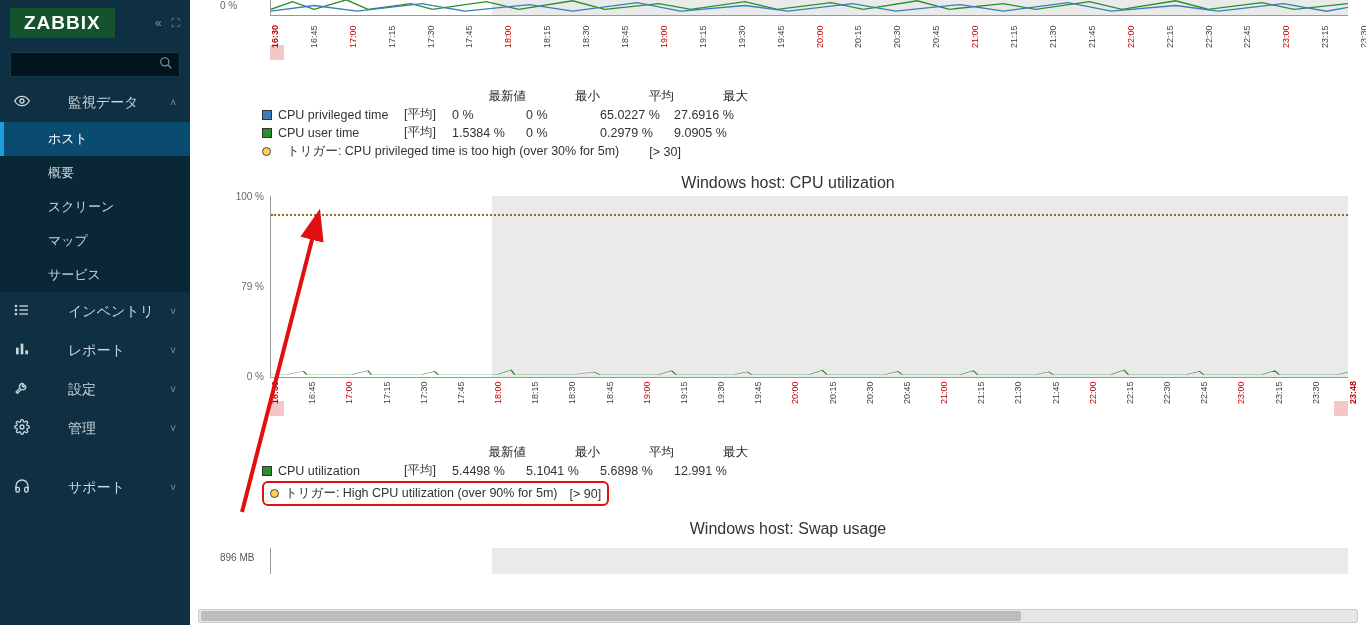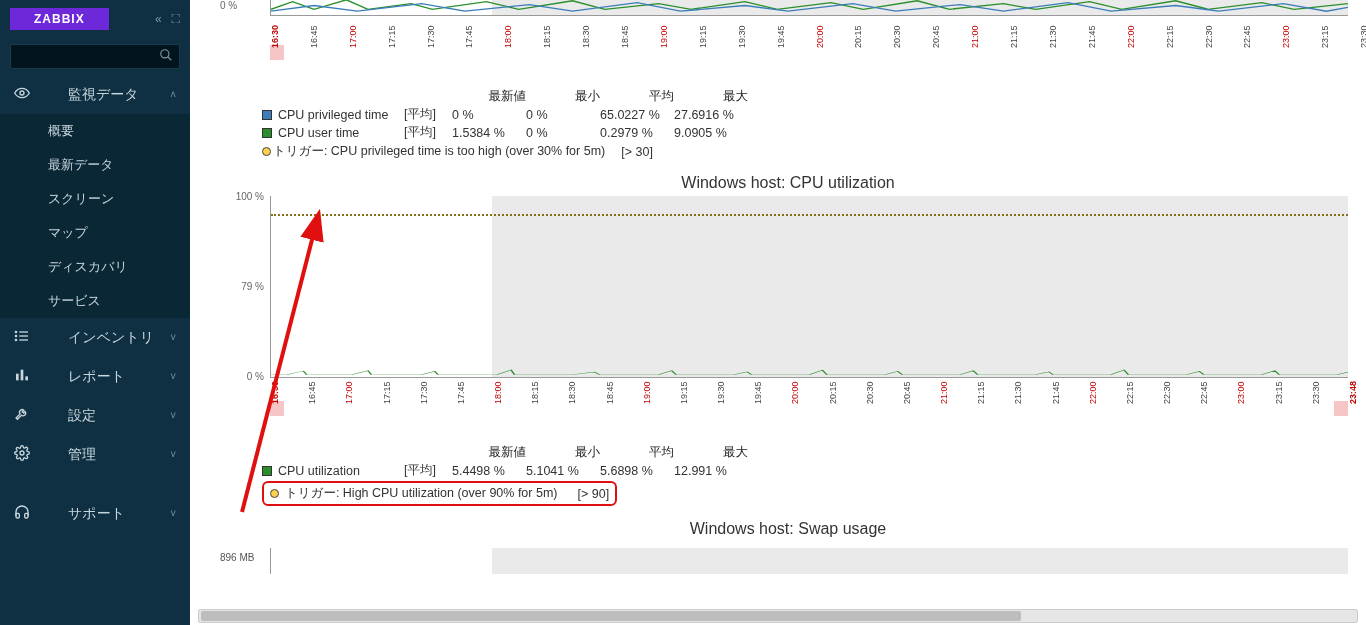--- a/index.html
+++ b/index.html
@@ -3,21 +3,21 @@
 <meta charset="utf-8">
 <style>
 * { margin: 0; padding: 0; box-sizing: border-box; }
 body { font-family: Arial, "Meiryo", sans-serif; font-size: 12px; background: #fff; overflow: hidden; width: 1366px; height: 625px; }
 
 .layout { display: flex; height: 625px; }
 
 
 .sidebar { width: 190px; background: #0f3042; color: #c8d6dd; flex-shrink: 0; }
 .sb-header { display: flex; align-items: center; padding: 8px 10px; gap: 8px; }
-.logo { background: #6d28d9; color: #fff; padding: 4px 24px; font-weight: bold; font-size: 12px; letter-spacing: 1px; }
+.logo { background: #14532d; color: #fff; padding: 4px 14px; font-weight: bold; font-size: 19px; letter-spacing: 1px; }
 .sb-icons { display: flex; gap: 10px; margin-left: auto; color: #7a96a5; cursor: pointer; }
 .sb-search-wrap { padding: 6px 10px; }
 .sb-search { display: flex; align-items: center; background: #02151f; border: 1px solid #1a3a4c; border-radius: 2px; padding: 3px 6px; }
 .sb-search input { background: transparent; border: none; outline: none; color: #c8d6dd; width: 100%; font-size: 12px; }
 .sb-search .icon { color: #7a96a5; }
 
 .sb-section { padding: 10px 14px; display: flex; align-items: center; gap: 10px; cursor: pointer; font-size: 14px; }
 .sb-section .label { flex: 1; margin-left: 28px; }
 .sb-section .chev { font-size: 10px; color: #7a96a5; }
 .sb-section-icon { width: 16px; text-align: center; color: #c8d6dd; }
@@ -48,21 +48,21 @@
 .x-band { position: absolute; bottom: -2px; height: 15px; background: #f6c6c6; }
 
 .legend { margin: 38px 0 0 42px; font-size: 12.5px; color: #333; }
 .legend .hdr-row { display: flex; gap: 0; margin-bottom: 1px; }
 .legend .hdr-cell { text-align: right; font-weight: normal; color: #222; }
 .legend .row { display: flex; align-items: center; gap: 0; margin-bottom: 1px; }
 .legend .sw { width: 10px; height: 10px; border: 1px solid #333; margin-right: 6px; }
 .legend .name { width: 126px; }
 .legend .agg { width: 48px; }
 .legend .val { width: 74px; }
-.trigger-row { display: flex; align-items: center; gap: 2px; margin-top: 2px; }
+.trigger-row { display: flex; align-items: center; gap: 16px; margin-top: 2px; }
 .trigger-dot { width: 9px; height: 9px; border-radius: 50%; border: 1px solid #444; background: #ffd050; }
 .highlight { border: 2px solid #e01010; border-radius: 6px; padding: 2px 6px; display: inline-flex; align-items: center; gap: 6px; margin-top: 1px; }
 
 .arrow { position: absolute; pointer-events: none; }
 
 
 .top-mini { position: relative; height: 18px; margin-top: -2px; }
 .top-mini-bg { position: absolute; left: 50px; right: 8px; top: 0; bottom: 0; }
 .top-mini-wd { position: absolute; top: 0; bottom: 0; right: 0; width: calc(100% * 5.8 / 7.3); background: #eaeaea; }
 .top-mini-plot { position: absolute; left: 50px; right: 8px; top: -2px; bottom: 0; border-left: 1px solid #999; border-bottom: 1px solid #999; }
@@ -100,25 +100,24 @@
     <div id="sections">
         <div class="sb-section">
           <span class="sb-section-icon"><svg width="16" height="16" viewBox="0 0 24 24" fill="none" stroke="currentColor" stroke-width="2">
               <path d="M1 12s4-7 11-7 11 7 11 7-4 7-11 7S1 12 1 12z"></path>
               <circle cx="12" cy="12" r="3"></circle>
             </svg></span>
           <span class="label">監視データ</span>
           <span class="chev">˄</span>
         </div>
         <div class="sb-sub">
+          <div class="sb-sub-item active">ホスト</div>
           <div class="sb-sub-item">概要</div>
-          <div class="sb-sub-item">最新データ</div>
           <div class="sb-sub-item">スクリーン</div>
           <div class="sb-sub-item">マップ</div>
-          <div class="sb-sub-item">ディスカバリ</div>
           <div class="sb-sub-item">サービス</div>
         </div>
         <div class="sb-section">
           <span class="sb-section-icon"><svg width="16" height="16" viewBox="0 0 24 24" fill="none" stroke="currentColor" stroke-width="2">
               <line x1="8" y1="6" x2="21" y2="6"></line>
               <line x1="8" y1="12" x2="21" y2="12"></line>
               <line x1="8" y1="18" x2="21" y2="18"></line>
               <circle cx="3" cy="6" r="1"></circle>
               <circle cx="3" cy="12" r="1"></circle>
               <circle cx="3" cy="18" r="1"></circle>
@@ -325,21 +324,21 @@
                 <span class="agg">[平均]</span>
                 <span class="val">5.4498 %</span>
                 <span class="val">5.1041 %</span>
                 <span class="val">5.6898 %</span>
                 <span class="val">12.991 %</span>
               </div>
             </div>
           <div class="highlight">
             <span class="trigger-dot"></span>
             <span>トリガー: High CPU utilization (over 90% for 5m)</span>
-            <span style="margin-left:14px">[&gt; 90]</span>
+            <span style="margin-left:6px">[&gt; 90]</span>
           </div>
         </div>
       </div>
 
       <div class="graph-block">
         <div class="graph-title">Windows host: Swap usage</div>
         <div class="swap-area">
           <div class="swap-y">896 MB</div>
           <div class="swap-plot">
               <div class="swap-wd"></div>

